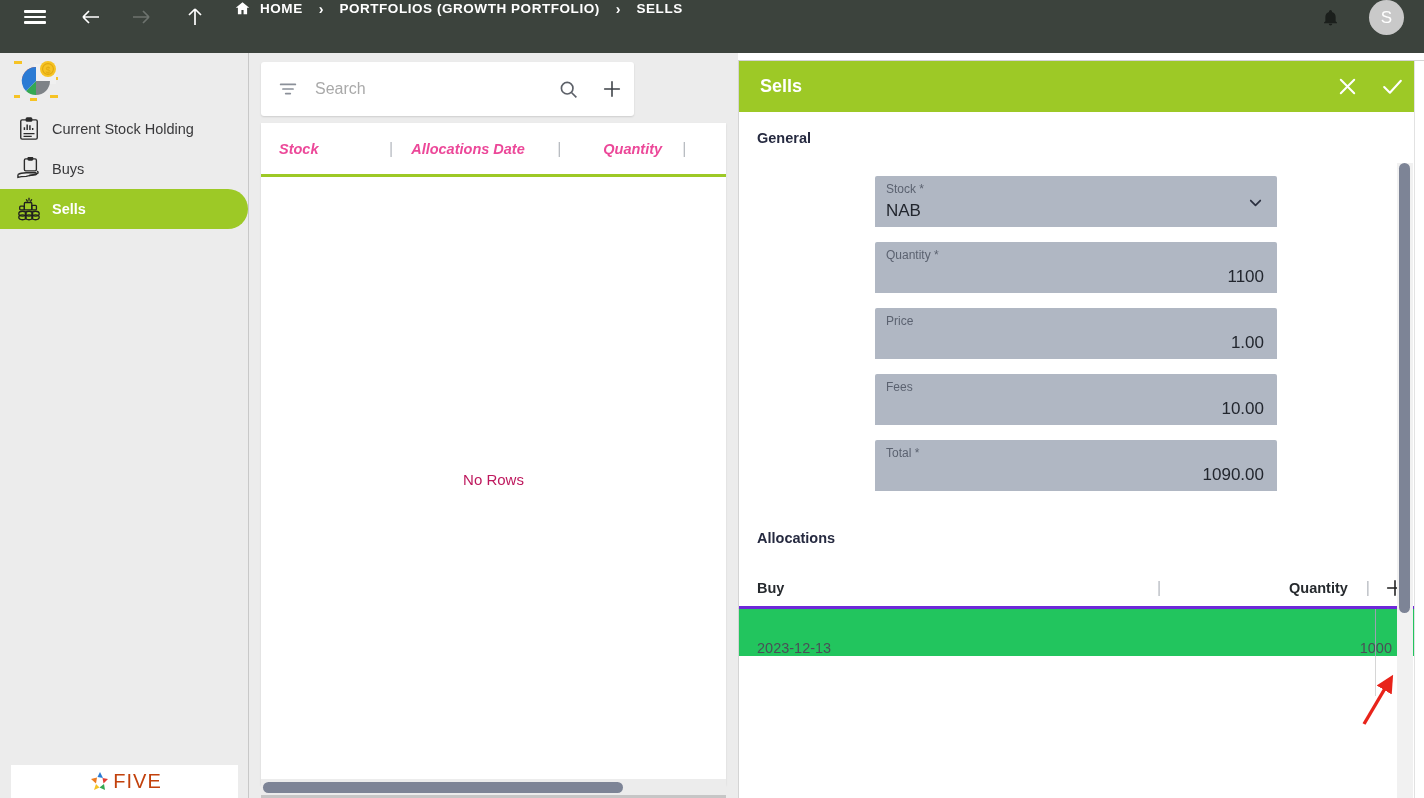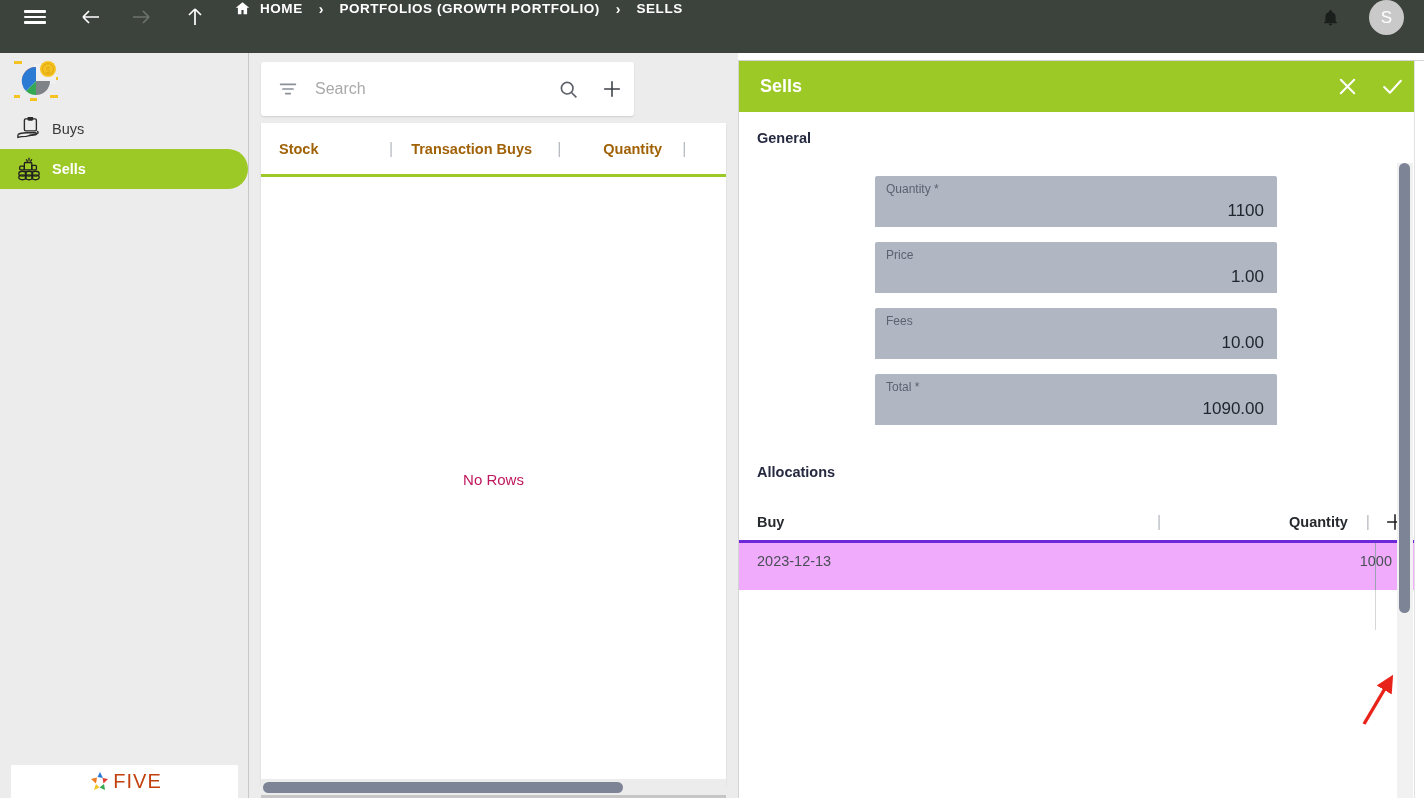--- a/index.html
+++ b/index.html
@@ -84,21 +84,21 @@
   .sb-btn { width: 44px; display: flex; align-items: center; justify-content: center; cursor: pointer; }
 
   .grid {
     position: absolute; left: 12px; top: 70px; width: 465px; height: 662px;
     background: #ffffff; box-shadow: 0 1px 2px rgba(0,0,0,.10);
   }
   .grid-head {
     height: 54px; display: flex; align-items: center;
     border-bottom: 3px solid #9dc926; position: relative;
   }
-  .gh-cell { font-size: 14.5px; font-weight: bold; color: #a16207; }
+  .gh-cell { font-size: 14.5px; font-weight: bold; color: #ec4899; font-style: italic; }
   .gh-sep { color: #b8bcc2; font-size: 16px; font-weight: 300; }
   .grid-body { height: 605px; display: flex; align-items: center; justify-content: center; }
   .norows { font-size: 15px; color: #be185d; }
 
   .hscroll-track {
     position: absolute; left: 12px; top: 726px; width: 465px; height: 16px; background: #ececec;
   }
   .hscroll-thumb {
     position: absolute; left: 2px; top: 3px; width: 360px; height: 11px;
     background: #7d8496; border-radius: 6px;
@@ -143,21 +143,21 @@
   .field.date .field-value { right: 78px; }
 
   .alloc-title { font-size: 14.5px; font-weight: bold; color: #262a40; padding: 24px 0 0 18px; }
   .alloc-head {
     margin-top: 24px; height: 39px; display: flex; align-items: center;
     border-bottom: 3px solid #6d28d9; position: relative; padding: 0 18px 0 18px;
   }
   .ah-cell { font-size: 14.5px; font-weight: bold; color: #262a2e; }
   .ah-sep { color: #b8bcc2; font-size: 16px; font-weight: 300; }
   .alloc-row {
-    height: 47px; background: #f0abfc; display: flex; align-items: flex-start; padding: 10px 18px;
+    height: 47px; background: #22c55e; display: flex; align-items: flex-end; padding: 0 18px;
     position: relative;
   }
   .ar-cell { font-size: 14.5px; color: #4a4f57; }
   .ar-divider { position: absolute; right: 48px; top: 0; bottom: 0; width: 1px; background: #9aa2b0; }
   .alloc-after { height: 40px; background: #ffffff; position: relative; }
   .alloc-after .ar-divider { background: #d6d6d6; }
 
   .vscroll-track {
     position: absolute; right: 11px; top: 51px; width: 16px; height: 686px; background: #f1f1f1;
   }
@@ -249,20 +249,31 @@
         <path d="M26 24 L26 10 A14 14 0 0 0 12 24 Z" fill="#e23b33"></path>
         <path d="M26 24 L40 24 A14 14 0 0 1 26 38 Z" fill="#7e8387"></path>
         <path d="M26 24 L26 38 A14 14 0 0 1 16 34 Z" fill="#34a853"></path>
         <path d="M26 24 L16 34 A14 14 0 0 1 26 10 Z" fill="#2b7bd4"></path>
         <circle cx="38" cy="12" r="8" fill="#f6c324"></circle>
         <circle cx="38" cy="12" r="5.4" fill="none" stroke="#e0a90f" stroke-width="1.1"></circle>
         <text x="38" y="16" font-size="9" text-anchor="middle" fill="#e0a90f" font-family="Liberation Sans, sans-serif">$</text>
       </svg>
     </div>
 
+    <div class="nav-item">
+      <span class="nav-ico">
+        <svg width="22" height="24" viewBox="0 0 24 26" fill="none" stroke="#2b2b2b" stroke-width="1.5">
+          <rect x="3" y="3" width="18" height="21" rx="1.5"></rect>
+          <rect x="9" y="1" width="6" height="3.4" rx="1" fill="#2b2b2b"></rect>
+          <path d="M7 14v-3M10 14V8M13 14v-5M16 14v-2" stroke-width="1.6"></path>
+          <path d="M6 18h12M6 21h9"></path>
+        </svg>
+      </span>
+      <span class="nav-label">Current Stock Holding</span>
+    </div>
 
     <div class="nav-item">
       <span class="nav-ico">
         <svg width="26" height="24" viewBox="0 0 28 26" fill="none" stroke="#2b2b2b" stroke-width="1.5">
           <rect x="9" y="2" width="13" height="13" rx="1.4"></rect>
           <rect x="13" y="0.5" width="5" height="2.8" rx="1" fill="#2b2b2b"></rect>
           <path d="M2 19c3-2 6-2 9-2h10c1.4 0 1.4 2 0 2.2l-7 .8"></path>
           <path d="M2 19v3c3-1 6-1 9-1l12-3c1.4-.5 1-2.4-.4-2.2"></path>
         </svg>
       </span>
@@ -318,21 +329,21 @@
         <svg width="22" height="22" viewBox="0 0 24 24" fill="none" stroke="#3c4046" stroke-width="1.7" stroke-linecap="round">
           <path d="M12 4v16M4 12h16"></path>
         </svg>
       </span>
     </div>
 
     <div class="grid">
       <div class="grid-head">
         <span class="gh-cell" style="margin-left:18px;width:110px;">Stock</span>
         <span class="gh-sep">|</span>
-        <span class="gh-cell" style="margin-left:18px;width:130px;">Transaction Buys</span>
+        <span class="gh-cell" style="margin-left:18px;width:130px;">Allocations Date</span>
         <span class="gh-sep" style="margin-left:16px;">|</span>
         <span class="gh-cell" style="margin-left:42px;">Quantity</span>
         <span class="gh-sep" style="margin-left:20px;">|</span>
       </div>
       <div class="grid-body">
         <span class="norows">No Rows</span>
       </div>
     </div>
 
     <div class="hscroll-track">
@@ -358,20 +369,29 @@
         </span>
       </div>
     </div>
 
     <div class="detail-body">
 
       <div class="section-title">General</div>
 
       <div class="fields">
 
+        <div class="field">
+          <span class="field-label">Stock *</span>
+          <span class="field-value left">NAB</span>
+          <span class="chev">
+            <svg width="19" height="19" viewBox="0 0 24 24" fill="none" stroke="#2b3040" stroke-width="2.2" stroke-linecap="round" stroke-linejoin="round">
+              <path d="M6 9.5 12 15.5 18 9.5"></path>
+            </svg>
+          </span>
+        </div>
 
 
         <div class="field">
           <span class="field-label">Quantity *</span>
           <span class="field-value">1100</span>
         </div>
 
         <div class="field">
           <span class="field-label">Price</span>
           <span class="field-value">1.00</span>

